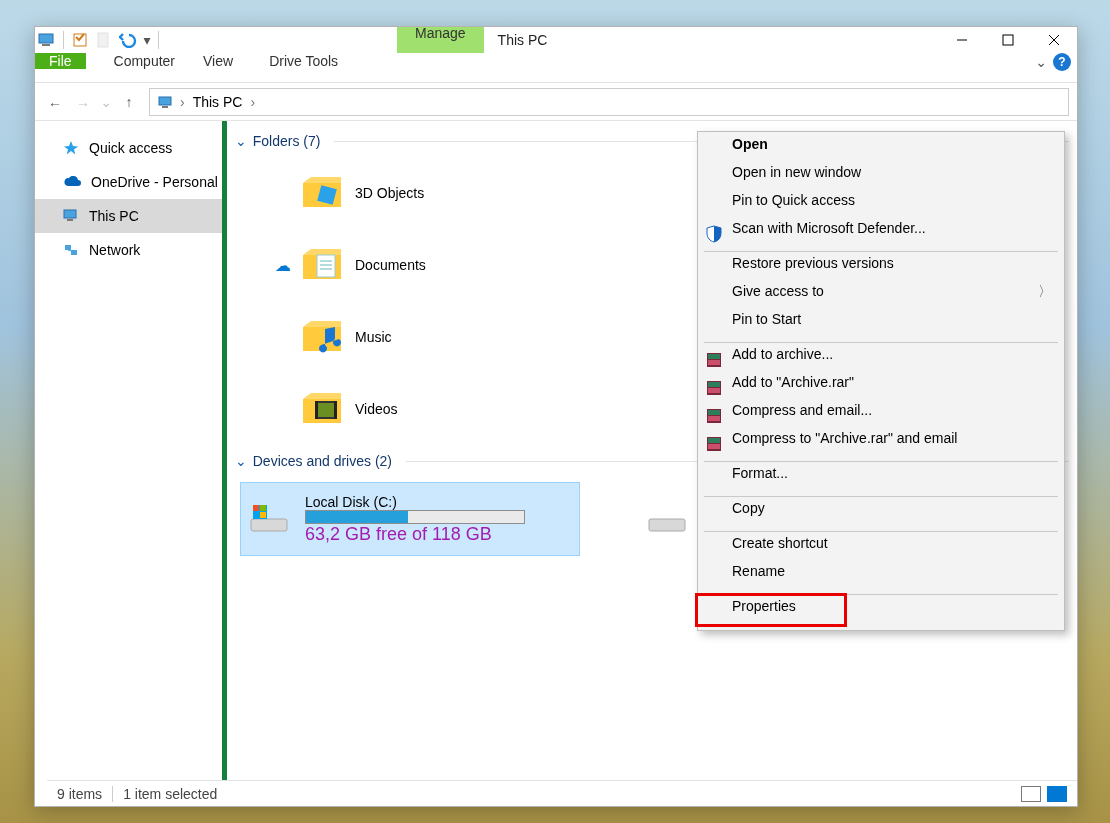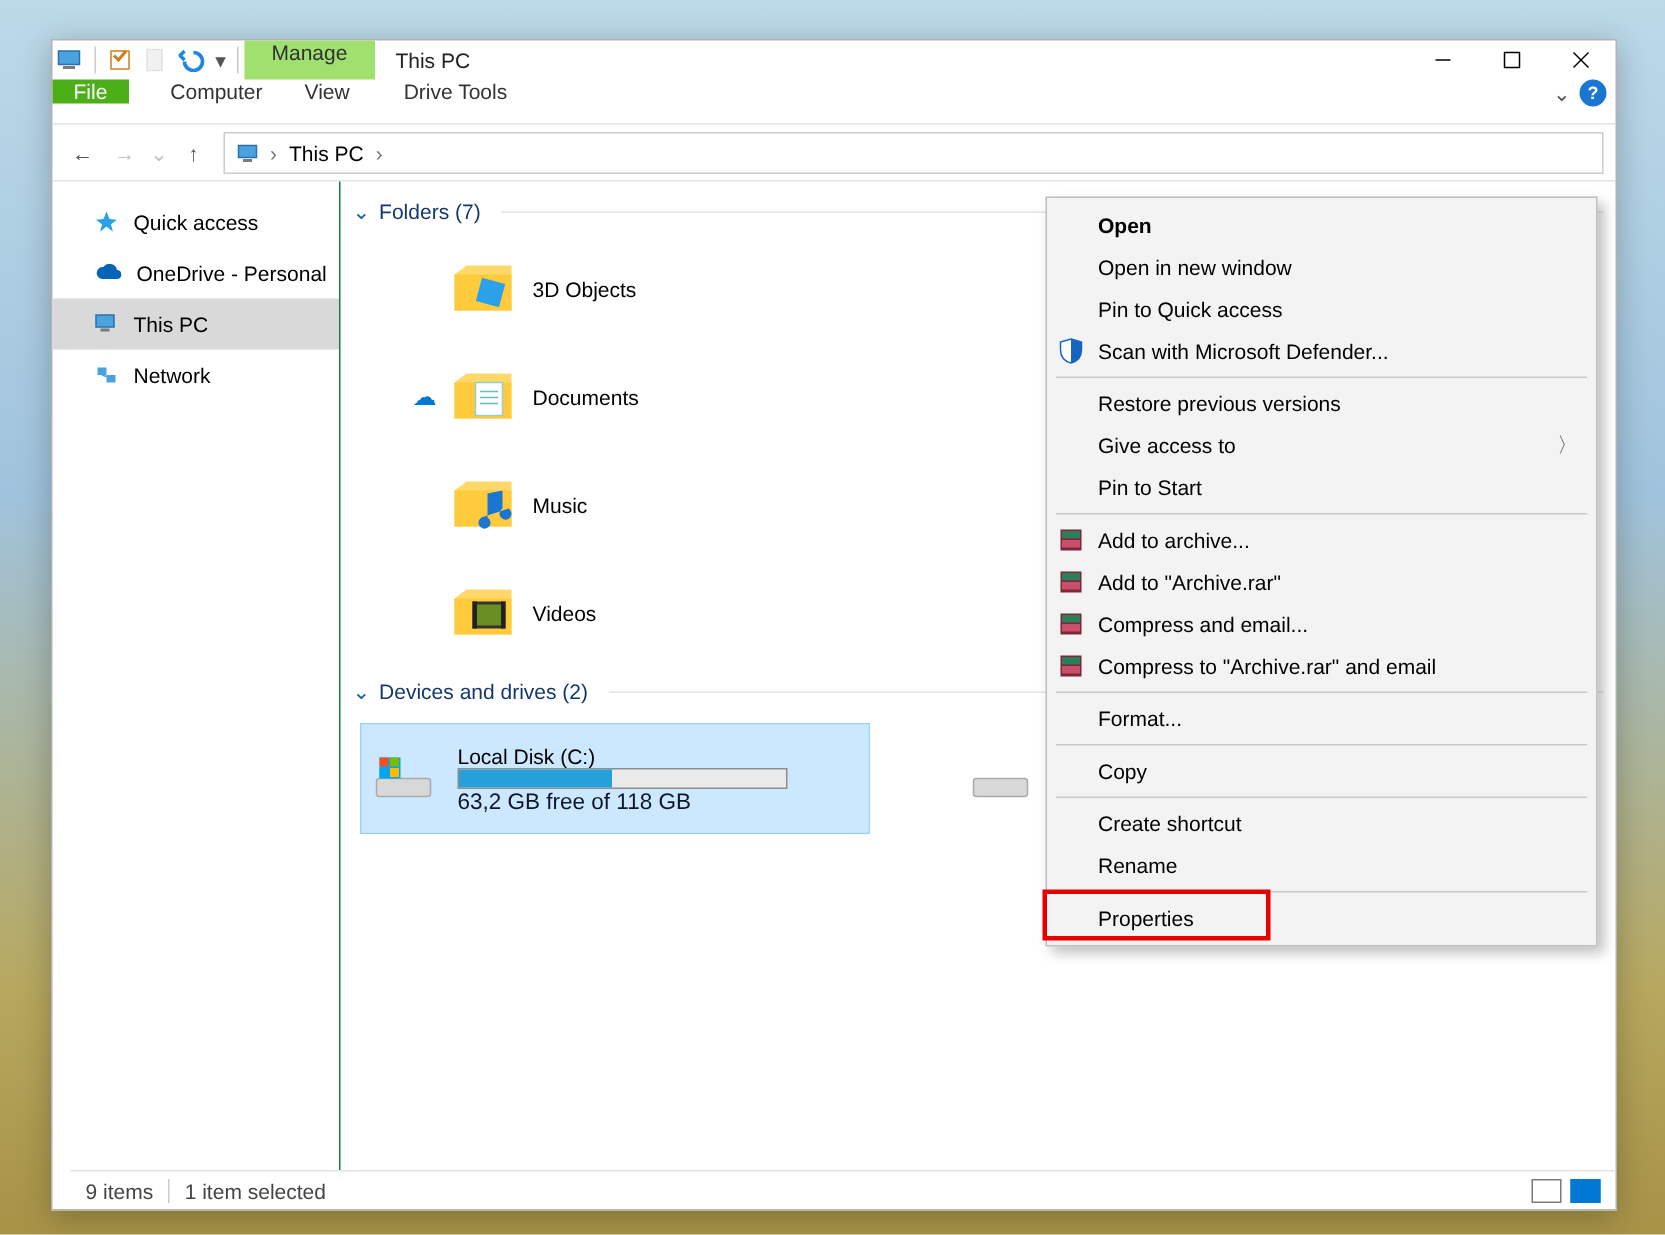--- a/index.html
+++ b/index.html
@@ -3,62 +3,62 @@
 <meta charset="utf-8">
 <style>
   *{box-sizing:border-box;font-family:"Segoe UI",Arial,sans-serif;font-size:14px;}
   body{margin:0;width:1110px;height:823px;background:linear-gradient(#bcd9e8 0%,#a0c3dd 40%,#b7a85f 80%,#a79246 100%);overflow:hidden;}
   .window{position:absolute;left:34px;top:26px;width:1044px;height:781px;background:#fff;border:1px solid #b3b3b3;box-shadow:0 4px 20px rgba(0,0,0,.25);}
   
   .titlebar{height:26px;display:flex;align-items:center;}
   .tb-left{display:flex;align-items:center;height:100%;}
   .tb-sep{width:1px;height:18px;background:#ccc;margin:0 4px;}
   .tb-icon{width:24px;height:24px;display:flex;align-items:center;justify-content:center;}
-  .manage{background:#9fe06f;height:26px;padding:0 18px;display:flex;align-items:flex-start;color:#333;font-size:13px;}
+  .manage{background:#9fe06f;height:26px;padding:12px 18px;display:flex;align-items:flex-end;color:#333;margin-left:234px;font-size:13px;}
   .title{margin-left:14px;color:#222;}
   .winbtns{margin-left:auto;display:flex;}
   .winbtn{width:46px;height:26px;display:flex;align-items:center;justify-content:center;color:#333;}
   
   .tabs{height:30px;display:flex;align-items:flex-start;border-bottom:1px solid #e3e3e3;}
   .tab{padding:0 14px;display:flex;align-items:center;color:#333;}
   .tab.file{background:#4caf18;color:#fff;}
   .tab.tool{color:#333;}
   .tabs-right{margin-left:auto;display:flex;align-items:center;padding-right:6px;gap:6px;}
   .chev{color:#555;}
   .help{width:18px;height:18px;border-radius:50%;background:#1976d2;color:#fff;display:flex;align-items:center;justify-content:center;font-size:12px;font-weight:bold;}
   
   .navbar{height:38px;display:flex;align-items:center;border-bottom:1px solid #e3e3e3;padding:0 8px;gap:4px;}
   .navbtn{width:24px;height:24px;display:flex;align-items:center;justify-content:center;color:#555;}
   .navbtn.dis{color:#c3c3c3;}
   .addr{flex:1;height:28px;border:1px solid #ccc;display:flex;align-items:center;padding:0 4px;margin-left:4px;}
   .addr .crumb{padding:0 6px;}
   .addr .car{color:#777;padding:0 2px;}
   
   .body{display:flex;height:calc(100% - 26px - 30px - 38px - 26px);}
-  .side{width:192px;border-right:1px solid #15803d;padding-top:10px;}
+  .side{width:192px;border-right:5px solid #15803d;padding-top:10px;}
   .side-item{height:34px;display:flex;align-items:center;padding-left:28px;gap:10px;}
   .side-item.sel{background:#d9d9d9;}
   .main{flex:1;position:relative;overflow:hidden;padding:10px 0 0 0;}
   .group-hdr{display:flex;align-items:center;color:#1a5fb4;gap:6px;padding:2px 8px 8px 8px;}
   .group-hdr .line{flex:1;height:1px;background:#e3e3e3;margin-left:8px;}
   .folders{padding-left:46px;}
   .folder-row{display:flex;align-items:center;height:72px;gap:7px;}
   .cloud{color:#0078d4;width:20px;text-align:center;font-size:16px;}
   .ficon{width:48px;height:48px;display:flex;align-items:center;justify-content:center;}
   .drives{display:flex;gap:60px;padding:6px 0 0 14px;}
   .drive{width:338px;height:72px;display:flex;align-items:center;gap:14px;padding:6px;}
   .drive.sel{background:#cce8ff;outline:1px solid #99d1ff;}
   .drive .dicon{width:44px;height:44px;display:flex;align-items:center;justify-content:center;}
   .drive .dtext{display:flex;flex-direction:column;gap:0;flex:1;}
   .bar{width:220px;height:14px;border:1px solid #8e8e8e;background:#eaeaea;position:relative;}
   .bar .fill{position:absolute;left:0;top:0;bottom:0;background:#26a0da;}
-  .free{color:#0f172a;font-size:15px;}
+  .free{color:#a21caf;font-size:18px;}
   
   .menu{position:absolute;left:470px;top:10px;width:368px;background:#f3f3f3;border:1px solid #bfbfbf;box-shadow:4px 4px 8px rgba(0,0,0,.25);padding:4px 0;}
-  .mi{height:28px;display:flex;align-items:center;padding:0 12px 0 34px;position:relative;}
+  .mi{height:28px;display:flex;align-items:flex-start;padding:0 12px 0 34px;position:relative;}
   .mi.bold{font-weight:600;}
   .mi .micon{position:absolute;left:6px;top:4px;width:20px;height:20px;display:flex;align-items:center;justify-content:center;}
   .mi .sub{margin-left:auto;color:#555;}
   .msep{height:1px;background:#c9c9c9;margin:3px 6px;}
   .highlight-box{position:absolute;border:3px solid #e80000;pointer-events:none;}
   
   .status{position:absolute;left:12px;right:0;bottom:0;height:26px;border-top:1px solid #e3e3e3;display:flex;align-items:center;padding:0 10px;color:#444;font-size:13px;}
   .status .ssep{width:1px;height:16px;background:#ccc;margin:0 10px;}
   .status .sicons{margin-left:auto;display:flex;gap:6px;}
   .sicon{width:20px;height:16px;border:1px solid #7a7a7a;}

